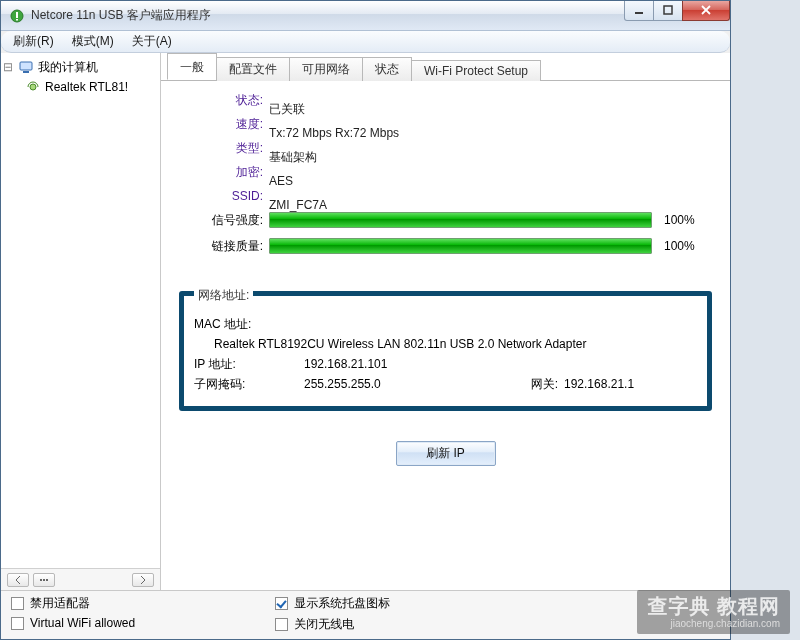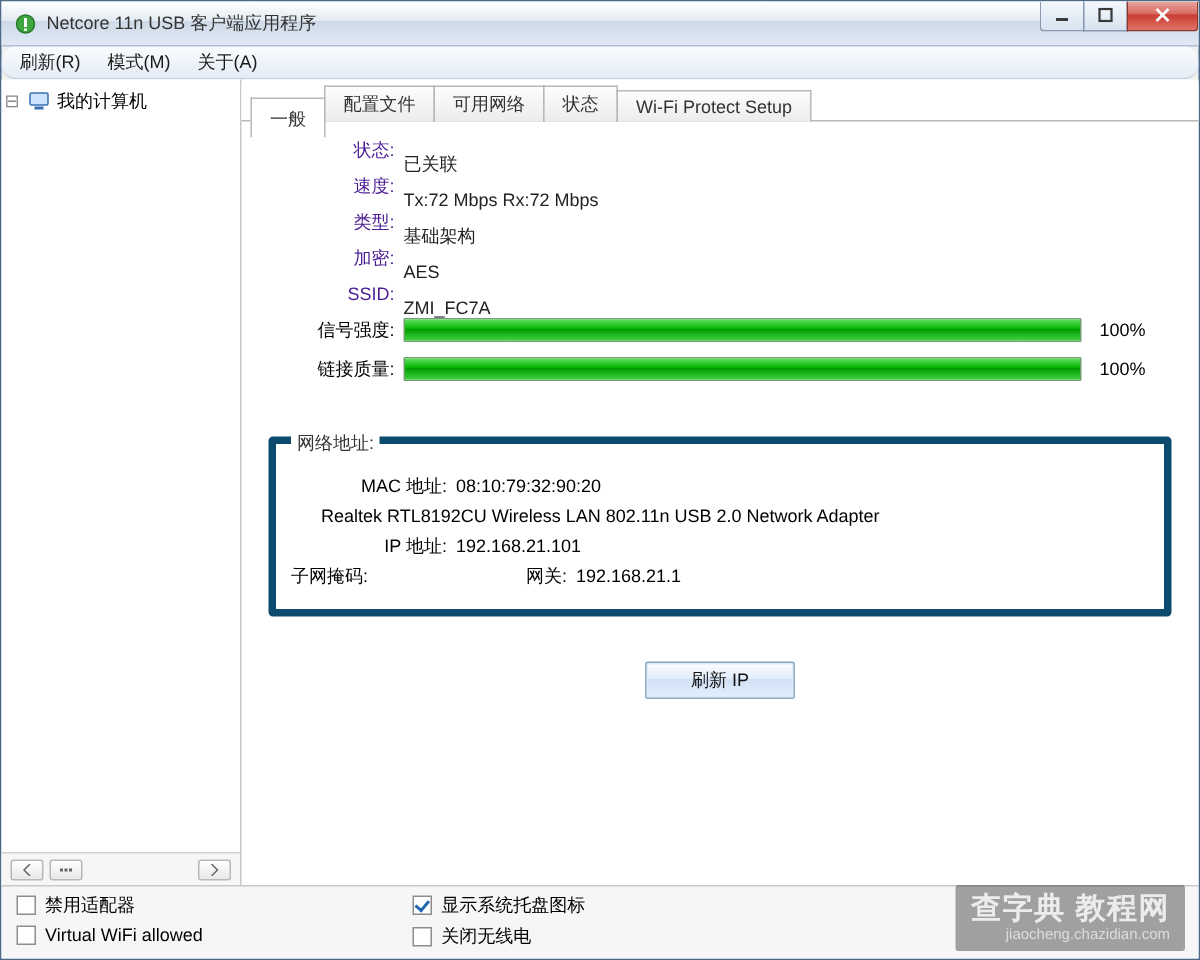--- a/index.html
+++ b/index.html
@@ -1,18 +1,18 @@
 <!DOCTYPE html>
 <html><head>
 <meta charset="utf-8">
 <style>
 * { margin: 0; padding: 0; box-sizing: border-box; font-family: "Microsoft YaHei", "Segoe UI", Tahoma, sans-serif; font-size: 12px; }
 body { background: #dde4ec; width: 800px; height: 640px; overflow: hidden; }
 
-.window { width: 800px; height: 640px; border: 1px solid #4b6a8a; background: #f0f0f0; display: flex; flex-direction: column; }
+.window { width: 731px; height: 640px; border: 1px solid #4b6a8a; background: #f0f0f0; display: flex; flex-direction: column; }
 
 .titlebar { height: 30px; background: linear-gradient(to bottom, #ffffff, #e3eaf3 45%, #cfdae8 46%, #e0e9f5); display: flex; align-items: center; padding: 0 0 0 8px; border-bottom: 1px solid #b0c0d4; }
 .titlebar .icon { width: 16px; height: 16px; margin-right: 6px; }
 .titlebar .title { flex: 1; color: #333; }
 .winbtns { display: flex; height: 20px; margin-top: -10px; }
 .winbtn { width: 30px; height: 20px; border: 1px solid #8a9bb0; border-top: none; margin-left: -1px; display: flex; align-items: center; justify-content: center; background: linear-gradient(to bottom,#f4f8fd,#d7e3f0); }
 .winbtn.min { border-bottom-left-radius: 3px; }
 .winbtn.close { width: 48px; background: linear-gradient(to bottom,#e9a6a0,#d6685f 45%,#c93c30 46%,#e0736a); border-color:#8b3a32; border-bottom-right-radius: 3px; color: #fff; }
 .winbtn svg { display: block; }
 
@@ -26,38 +26,38 @@
 .treerow { display: flex; align-items: center; height: 20px; white-space: nowrap; gap: 4px; }
 .treerow.sub { padding-left: 22px; }
 .dots { color: #888; letter-spacing: -1px; margin-right: 2px; }
 .treeicon { width: 16px; height: 16px; display: inline-flex; align-items: center; justify-content: center; }
 .sidebar-footer { height: 22px; border-top: 1px solid #d0d0d0; display: flex; align-items: center; gap: 4px; padding: 0 6px; background: #f6f6f6; }
 .sbtn { width: 22px; height: 14px; border: 1px solid #b8b8b8; background: linear-gradient(to bottom,#fff,#e8e8e8); border-radius: 2px; display: flex; align-items: center; justify-content: center; }
 
 .content { flex: 1; display: flex; flex-direction: column; padding: 0; }
 .tabs { display: flex; align-items: flex-end; height: 24px; padding-left: 6px; border-bottom: 1px solid #b8b8b8; background: #fff; margin-top: 4px; }
 .tab { padding: 3px 12px 3px; border: 1px solid #b8b8b8; border-bottom: none; background: linear-gradient(to bottom,#fdfdfd,#ececec); margin-right: -1px; color: #333; position: relative; top: 1px; }
-.tab.active { background: #fff; border-bottom: 1px solid #fff; padding-top: 5px; top: 12px; }
+.tab.active { background: #fff; border-bottom: 1px solid #fff; padding-top: 5px; top: 0; }
 
 .panel { flex: 1; padding: 8px 18px 0 18px; display: flex; flex-direction: column; }
 
 .kv { display: flex; align-items: center; height: 22px; margin-bottom: 2px; }
 .kv .k { width: 90px; text-align: right; color: #4c1d95; padding-right: 6px; }
 .kv .v { color: #222; margin-top: 18px; }
 
 .barrow { display: flex; align-items: center; height: 22px; margin-bottom: 4px; }
 .barrow .k { width: 90px; text-align: right; padding-right: 6px; }
 .bar { flex: 1; height: 16px; border: 1px solid #6f9f6f; background: #fff; position: relative; border-radius: 1px; }
 .bar .fill { position: absolute; inset: 0; background: linear-gradient(to bottom,#5fe05f,#00b400 45%,#009a00 46%,#3fd33f); }
 .barrow .pct { width: 60px; padding-left: 12px; }
 
 .group { border: 5px solid #0c4a6e; border-radius: 3px; margin-top: 30px; padding: 18px 10px 12px 10px; position: relative; }
 .group .legend { position: absolute; top: -9px; left: 10px; background: #fff; padding: 0 4px; color: #333; }
 .grow { display: flex; align-items: center; height: 20px; }
-.grow .gk { width: 110px; text-align: right; padding-right: 6px; }
+.grow .gk { width: 110px; text-align: left; padding-right: 6px; }
 .grow .gv { flex: 1; }
 .grow.adapter { padding-left: 20px; }
 .grow2 { display: flex; align-items: center; height: 20px; }
 .grow2 .gk { width: 110px; text-align: left; padding-right: 6px; }
 .grow2 .gv { width: 180px; }
 .grow2 .gk2 { width: 80px; text-align: right; padding-right: 6px; }
 
 .refresh-row { display: flex; justify-content: center; padding: 30px 0 10px 0; }
 .btn { min-width: 100px; padding: 3px 22px; border: 1px solid #8aa5c6; border-radius: 2px; background: linear-gradient(to bottom,#fdfeff,#e2edfa 45%,#cfe0f4 46%,#e4effc); color: #111; box-shadow: 0 0 0 1px #dfeaf6 inset; }
 
@@ -118,20 +118,29 @@
         <div class="treerow">
           <span class="dots">⊟</span>
           <span class="treeicon">
               <svg width="16" height="16">
                 <rect x="2" y="3" width="12" height="8" rx="1" fill="#cfe3ff" stroke="#3a6fb0"></rect>
                 <rect x="5" y="12" width="6" height="2" fill="#3a6fb0"></rect>
               </svg>
             </span>
           <span>我的计算机</span>
         </div>
+        <div class="treerow sub">
+          <span class="treeicon">
+              <svg width="16" height="16">
+                <circle cx="8" cy="8" r="3" fill="#a7d87b" stroke="#4a8a2a"></circle>
+                <path d="M3 8a5 5 0 0 1 10 0" fill="none" stroke="#4a8a2a"></path>
+              </svg>
+            </span>
+          <span>Realtek RTL81!</span>
+        </div>
       </div>
       <div class="sidebar-footer">
         <div class="sbtn">
             <svg width="6" height="8">
               <path d="M5 0L1 4l4 4" fill="none" stroke="#666"></path>
             </svg>
           </div>
         <div class="sbtn">
             <svg width="10" height="6">
               <rect x="1" y="2" width="2" height="2" fill="#666"></rect>
@@ -192,31 +201,31 @@
           <div class="bar">
               <div class="fill" style="width:100%"></div>
             </div>
           <div class="pct">100%</div>
         </div>
 
         <div class="group">
           <div class="legend">网络地址:</div>
           <div class="grow">
             <div class="gk">MAC 地址:</div>
-            <div class="gv">08:10:79:32:90:20</div>
           </div>
           <div class="grow adapter">
             <div class="gv">Realtek RTL8192CU Wireless LAN 802.11n USB 2.0 Network Adapter</div>
           </div>
           <div class="grow">
             <div class="gk">IP 地址:</div>
             <div class="gv">192.168.21.101</div>
           </div>
           <div class="grow2">
             <div class="gk">子网掩码:</div>
+            <div class="gv">255.255.255.0</div>
             <div class="gk2">网关:</div>
             <div>192.168.21.1</div>
           </div>
         </div>
 
         <div class="refresh-row">
           <button class="btn">刷新 IP</button>
         </div>
 
       </div>

